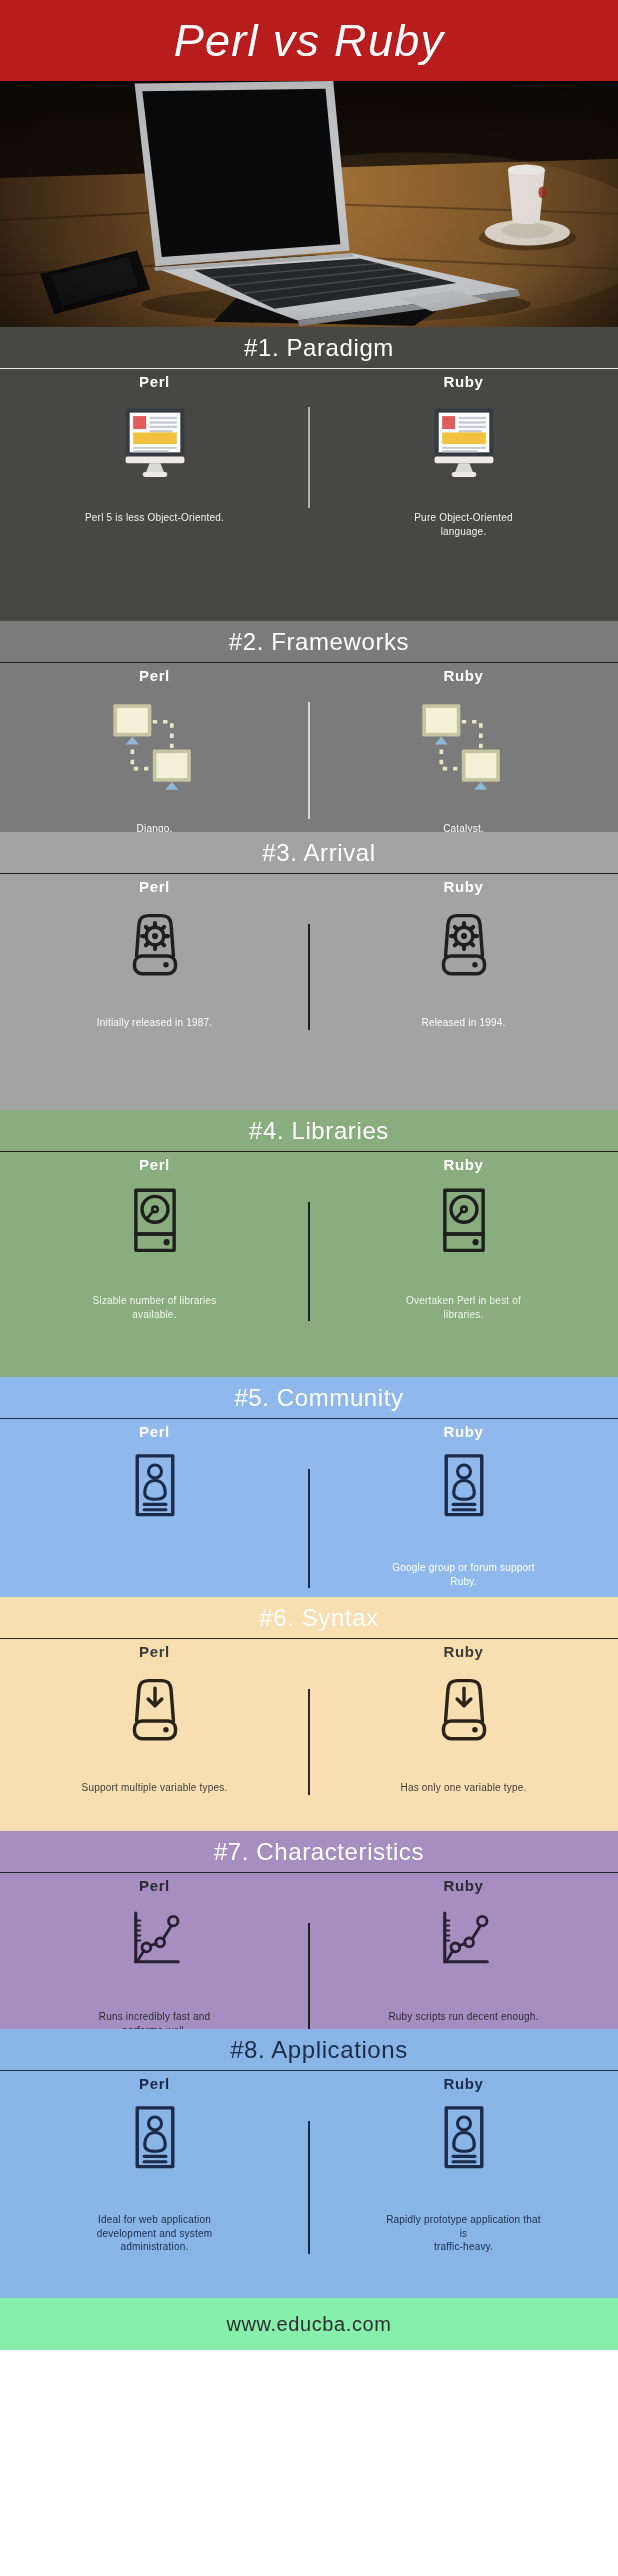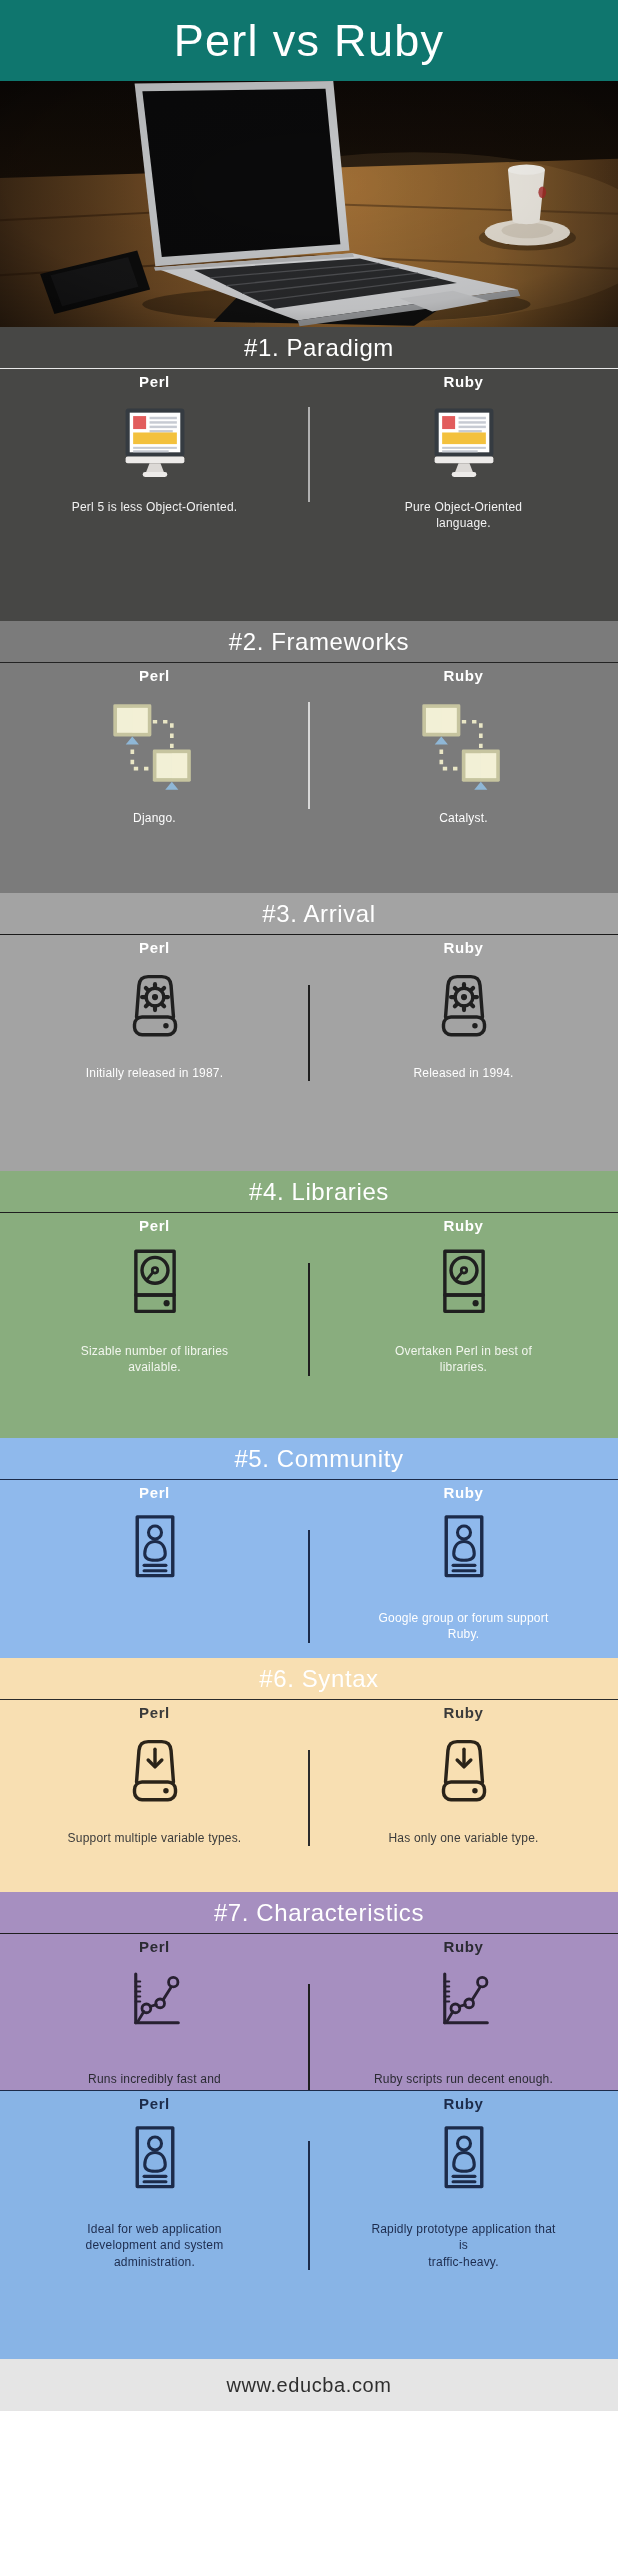--- a/index.html
+++ b/index.html
@@ -2,48 +2,48 @@
 <html style="font-size:10.4px"><head>
 <meta charset="utf-8">
 <style>
   html,body{margin:0;padding:0;background:#ffffff;}
   .infographic{
     width:618px;margin:0 auto;position:relative;
     font-family:"Liberation Sans", sans-serif;
     -webkit-font-smoothing:antialiased;
   }
   
-  .title-band{height:81px;background:#0f766e;display:flex;align-items:center;justify-content:center;}
+  .title-band{height:81px;background:#b91c1c;display:flex;align-items:center;justify-content:center;font-style:italic;}
   .title-band h1{margin:0;color:#ffffff;font-size:45px;font-weight:400;letter-spacing:1.3px;}
   
   .hero{height:246px;overflow:hidden;line-height:0;background:#14100b;}
   .hero svg{width:618px;height:246px;display:block;}
   
   .sec{position:relative;background:var(--bg);overflow:hidden;}
   .sec-header{height:41px;display:flex;align-items:center;justify-content:center;padding-left:20px;}
   .sec-heading{color:var(--heading);font-size:24px;font-weight:400;letter-spacing:0.6px;}
   .sec-rule{height:0;border-top:1.3px solid var(--rule);}
   .sec-body{position:relative;display:flex;}
   .col{width:50%;display:flex;flex-direction:column;align-items:center;text-align:center;}
   .col-label{margin-top:4px;font-size:15px;font-weight:700;color:var(--label);letter-spacing:0.6px;}
   .icon-box{height:85px;margin-top:7.8px;display:flex;align-items:center;justify-content:center;}
   .icon-box svg{height:82px;width:auto;display:block;}
-  .col-text{margin:16px 0 0;padding:0 26px;font-size:12px;line-height:1.38;color:var(--text);
+  .col-text{margin:28px 0 0;padding:0 26px;font-size:10px;line-height:1.38;color:var(--text);
             white-space:pre-line;letter-spacing:0.2px;max-width:272px;}
   .v-divider{position:absolute;left:50%;margin-left:-0.6px;width:1.3px;background:var(--divider);
              top:var(--div-top,50px);bottom:var(--div-bottom,0px);}
   .s1{--div-top:38px;--div-bottom:30px;}
   .s2{--div-top:39px;--div-bottom:17px;}
   .s2 .icon-box{height:102px;}
   .s2 .icon-box svg{height:98px;}
   .s7 .icon-box{height:78px;}
   .s7 .icon-box svg{height:75px;}
   .s7 .col-text{margin-top:30px;}
   
-  .footer{height:52px;background:#e5e5e5;display:flex;align-items:center;justify-content:center;}
+  .footer{height:52px;background:#86efac;display:flex;align-items:center;justify-content:center;}
   .footer span{font-size:20px;color:#2f2f2f;letter-spacing:0.6px;}
 </style>
 </head>
 <body>
 
 <div class="infographic">
 
   <header class="title-band">
     <h1>Perl vs Ruby</h1>
   </header>
@@ -156,21 +156,21 @@
     <rect x="17" y="84" width="86" height="10" rx="3" fill="#edebe9"></rect>
     <polygon points="52,94 68,94 73,107 47,107" fill="#dcd9d6"></polygon>
     <rect x="42" y="107" width="36" height="7" rx="3.5" fill="#edebe9"></rect>
               </svg>
             </div>
         <p class="col-text">Pure Object-Oriented
 language.</p>
       </div>
     </div>
   </section>
-      <section class="sec s2" style="height: 272px; --bg: #7b7b7b; --heading: #ffffff; --rule: #232323; --divider: #d8d8d8; --label: #ffffff; --text: #fdfdfd;">
+      <section class="sec s2" style="height: 211px; --bg: #7b7b7b; --heading: #ffffff; --rule: #232323; --divider: #d8d8d8; --label: #ffffff; --text: #fdfdfd;">
     <div class="sec-header">
       <span class="sec-heading">#2. Frameworks</span>
     </div>
     <div class="sec-rule"></div>
     <div class="sec-body">
       <div class="v-divider"></div>
       <div class="col">
         <div class="col-label">Perl</div>
         <div class="icon-box icon-perl">
               <svg viewBox="0 0 132 134">
@@ -454,20 +454,23 @@
                   <circle cx="69" cy="63" r="7"></circle>
                   <circle cx="90" cy="29" r="7.5"></circle>
                 </g>
               </svg>
             </div>
         <p class="col-text">Ruby scripts run decent enough.</p>
       </div>
     </div>
   </section>
       <section class="sec s8" style="height: 269px; --bg: #88b4e6; --heading: #1c2b4a; --rule: #1c2b4a; --divider: #1c2b4a; --label: #1c2b4a; --text: #1d2c4e;">
+    <div class="sec-header">
+      <span class="sec-heading">#8. Applications</span>
+    </div>
     <div class="sec-rule"></div>
     <div class="sec-body">
       <div class="v-divider"></div>
       <div class="col">
         <div class="col-label">Perl</div>
         <div class="icon-box icon-perl">
               <svg viewBox="0 0 120 120">
     <g fill="none" stroke="#1c2b4a" stroke-width="5" stroke-linejoin="round">
       <rect x="34" y="10" width="52" height="86"></rect>
                 </g>

